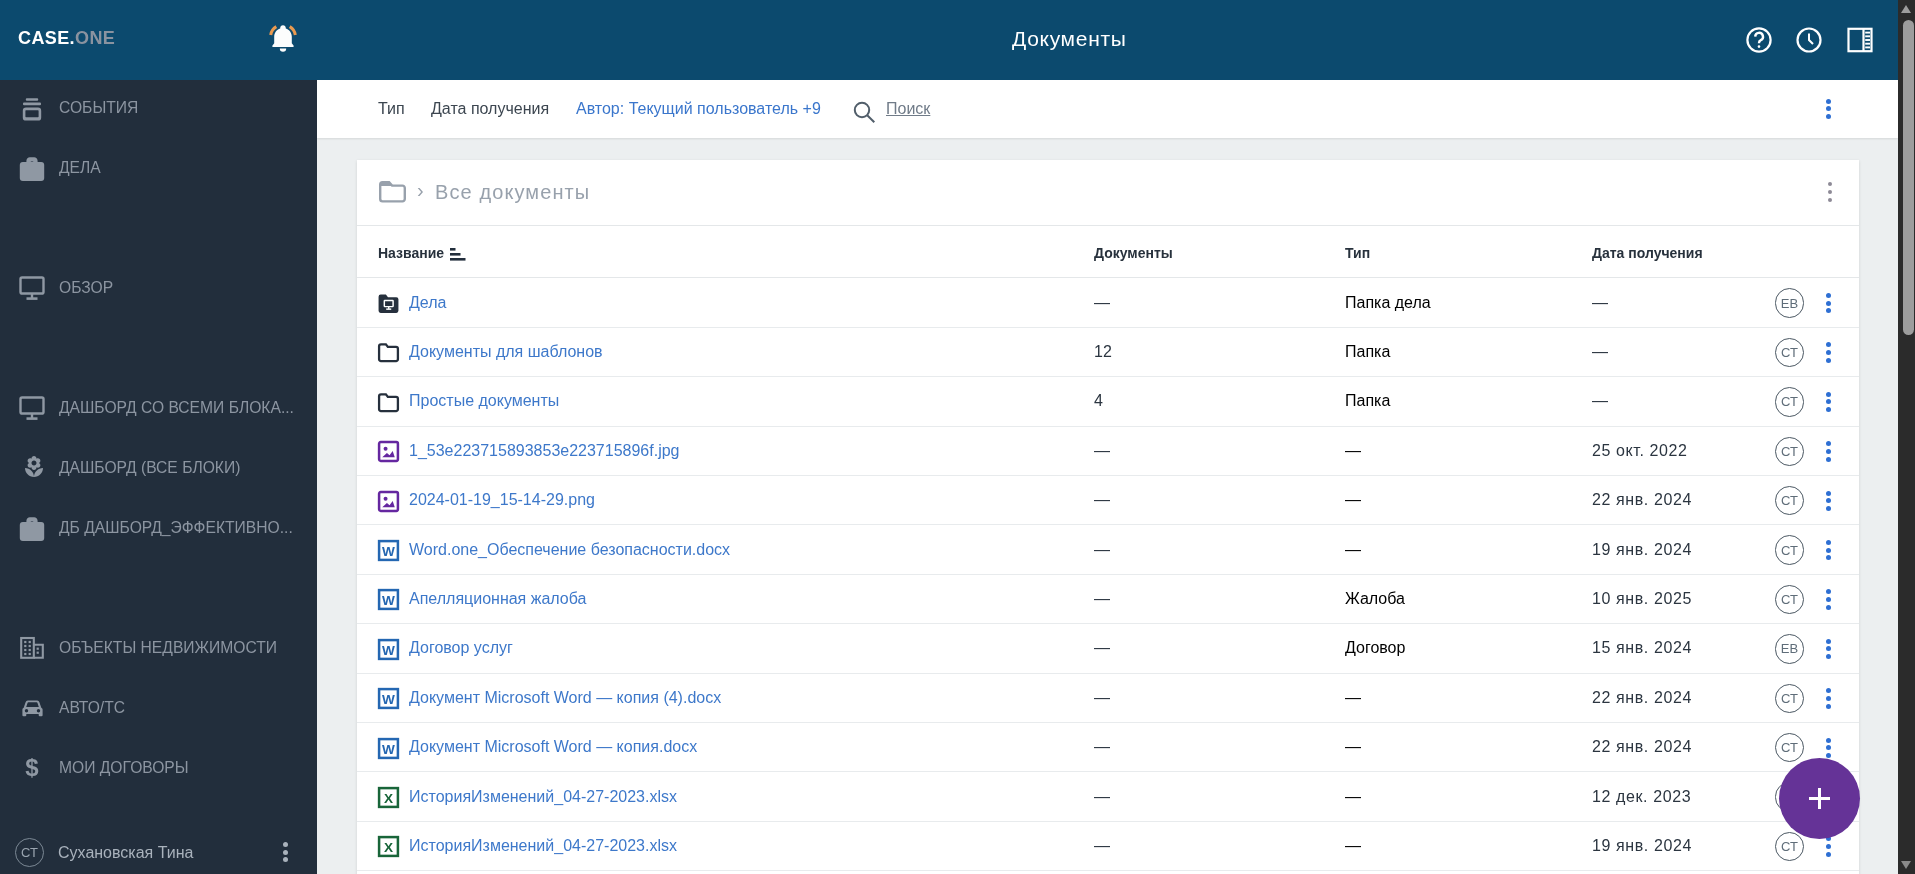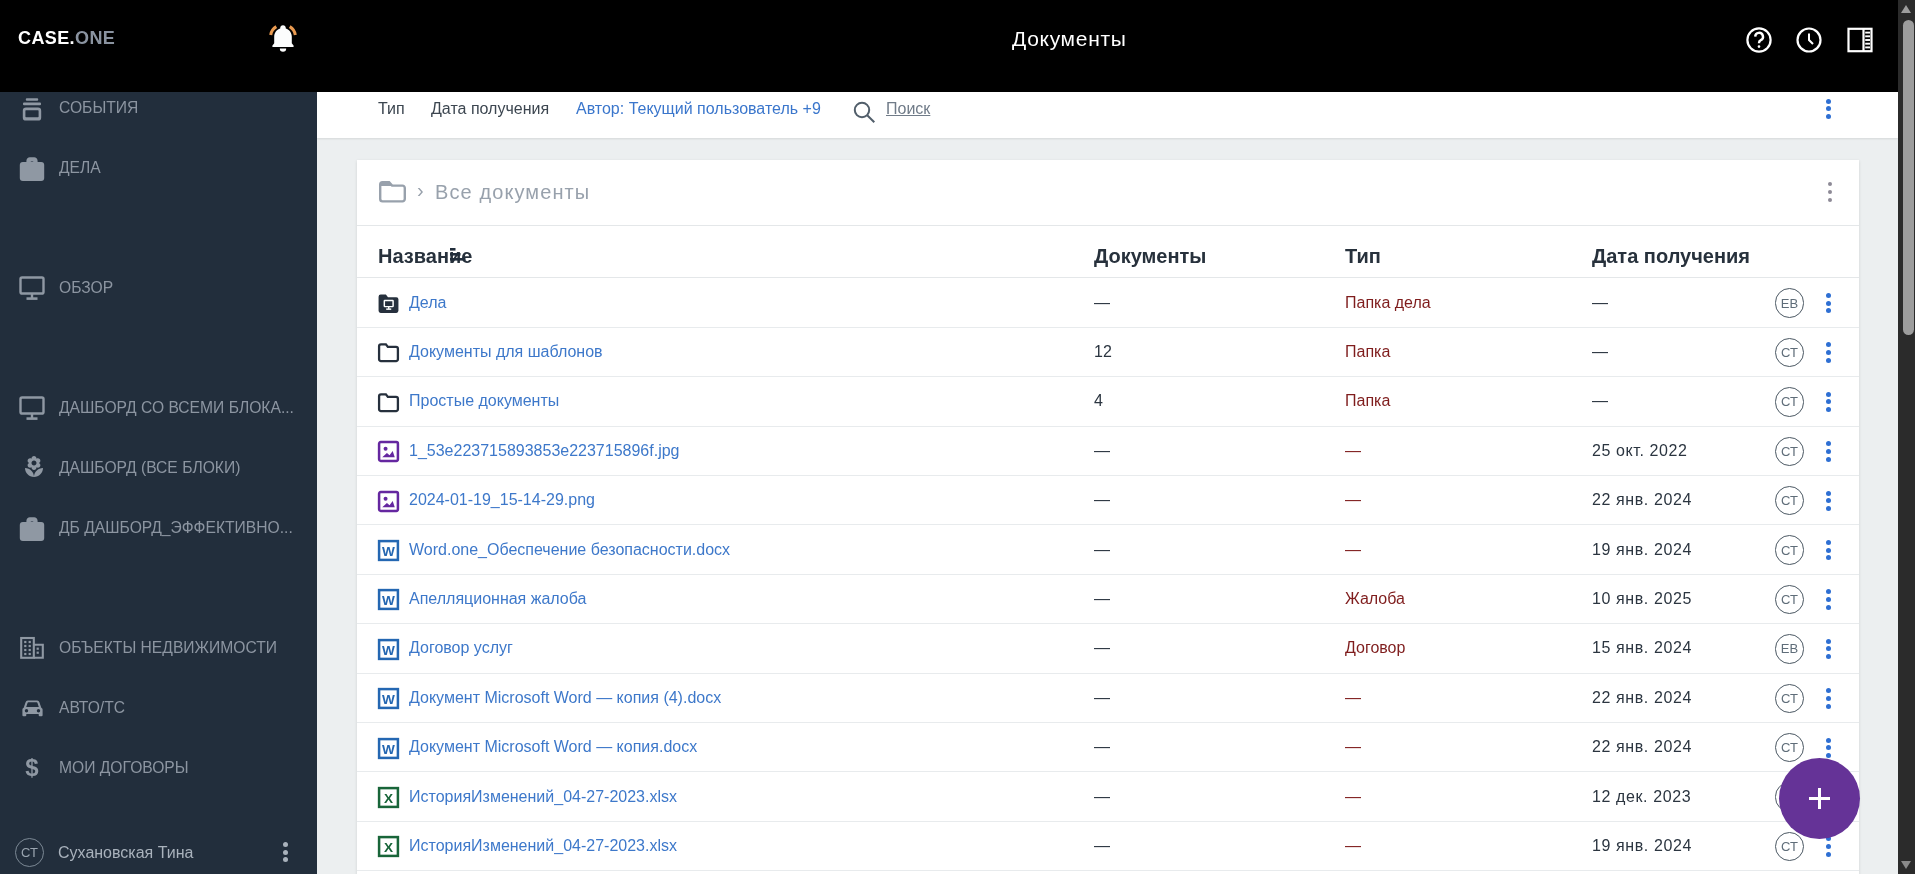--- a/index.html
+++ b/index.html
@@ -1,20 +1,20 @@
 <!DOCTYPE html>
 <html><head>
 <meta charset="utf-8">
 <style>
 * { margin:0; padding:0; box-sizing:border-box; }
 html,body { width:1915px; height:874px; overflow:hidden; font-family:"Liberation Sans", sans-serif; background:#eceff0; }
 .abs { position:absolute; }
 
 
-#topbar { position:absolute; left:0; top:0; width:1898px; height:92px; background:#000000; z-index:5; }
+#topbar { position:absolute; left:0; top:0; width:1898px; height:80px; background:#0c4a6e; z-index:5; }
 #logo { position:absolute; left:18px; top:28px; font-size:18px; font-weight:bold; color:#fff; letter-spacing:0.4px; }
 #logo span { color:#8a93a0; }
 #title { position:absolute; left:1012px; top:27px; width:220px; font-size:21px; letter-spacing:0.7px; color:#fff; }
 .tb-ic { position:absolute; top:27px; }
 
 
 #sidebar { position:absolute; left:0; top:80px; width:317px; height:794px; background:#222e3c; z-index:4; }
 .sb-item { position:absolute; left:0; width:317px; height:60px; }
 .sb-item .ic { position:absolute; left:19px; top:17px; width:27px; height:27px; }
 .sb-item .lbl { position:absolute; left:59px; top:50%; transform:translateY(-50%) scaleX(0.92); transform-origin:0 50%; font-size:17px; color:#8c95a1; letter-spacing:0; white-space:nowrap; }
@@ -25,28 +25,28 @@
 
 
 #filterbar { position:absolute; left:317px; top:80px; width:1581px; height:58px; background:#ffffff; z-index:3; box-shadow:0 1px 2px rgba(0,0,0,0.10); }
 .fi { position:absolute; top:20px; font-size:16px; color:#3c4650; white-space:nowrap; }
 
 
 #card { position:absolute; left:357px; top:160px; width:1502px; height:716px; background:#fff; box-shadow:0 1px 3px rgba(0,0,0,0.12); }
 #crumb { position:absolute; left:0; top:0; width:1502px; height:66px; border-bottom:1px solid #e4e7e9; }
 #crumb .txt { position:absolute; left:78px; top:21px; font-size:20px; letter-spacing:1.1px; color:#98a1ac; }
 #crumb .chev { position:absolute; left:60px; top:19px; font-size:20px; color:#98a1ac; }
-#thead { position:absolute; left:0; top:66px; width:1502px; height:52px; border-bottom:1px solid #e4e7e9; font-size:20px; font-weight:bold; color:#27313c; }
+#thead { position:absolute; left:0; top:66px; width:1502px; height:52px; border-bottom:1px solid #e4e7e9; font-size:14px; font-weight:bold; color:#27313c; }
 #thead div { position:absolute; top:19px; }
 .row { position:absolute; left:0; width:1502px; height:50px; border-bottom:1px solid #e8ebed; font-size:16px; }
 .row .ric { position:absolute; left:20px; top:13.5px; width:23px; height:23px; }
 .row .ric svg { width:23px; height:23px; }
 .row .nm { position:absolute; left:52px; top:15px; color:#3d78ca; white-space:nowrap; }
 .row .c1 { position:absolute; left:737px; top:15px; color:#2b3540; }
-.row .c2 { position:absolute; left:988px; top:15px; color:#7f1d1d; }
+.row .c2 { position:absolute; left:988px; top:15px; color:#000000; }
 .row .c3 { position:absolute; left:1235px; top:15px; color:#2b3540; letter-spacing:0.6px; }
 .row .av { position:absolute; left:1417.7px; top:9.9px; width:29.5px; height:29.5px; border:1px solid #4b5863; border-radius:50%; color:#5f6d79; font-size:13px; display:flex; align-items:center; justify-content:center; }
 .row .dots { position:absolute; left:1469px; top:14.5px; }
 
 
 .vdots { width:6px; }
 .vdots i { display:block; width:5px; height:5px; border-radius:50%; margin:0 0 2.7px 0; }
 .vdots.blue i { background:#2e6fd3; }
 .vdots.gray i { background:#8d8a96; width:4px; height:4px; margin-bottom:3.9px; }
 .vdots.lgray i { background:#a9b2bc; width:5px; height:5px; }

